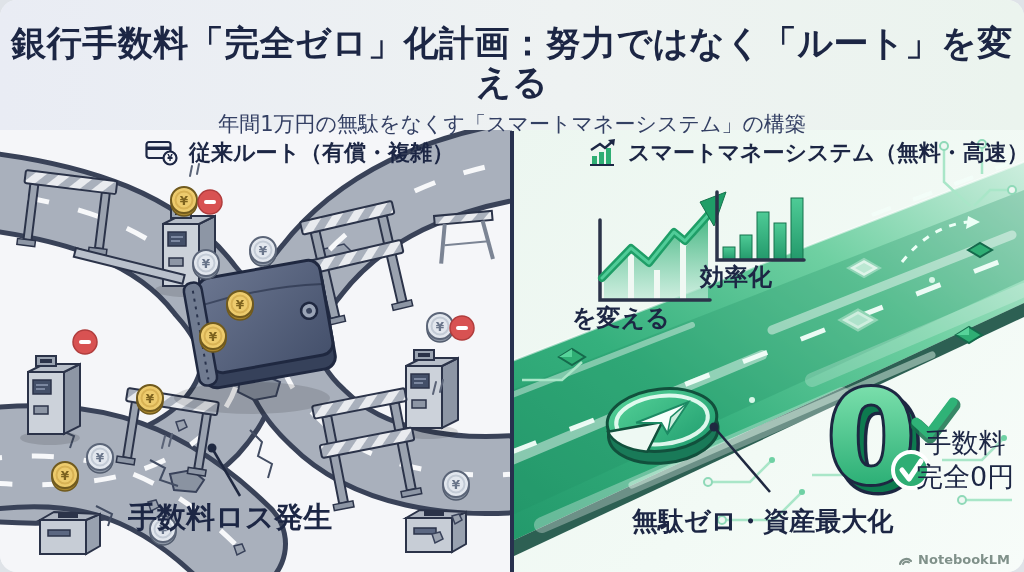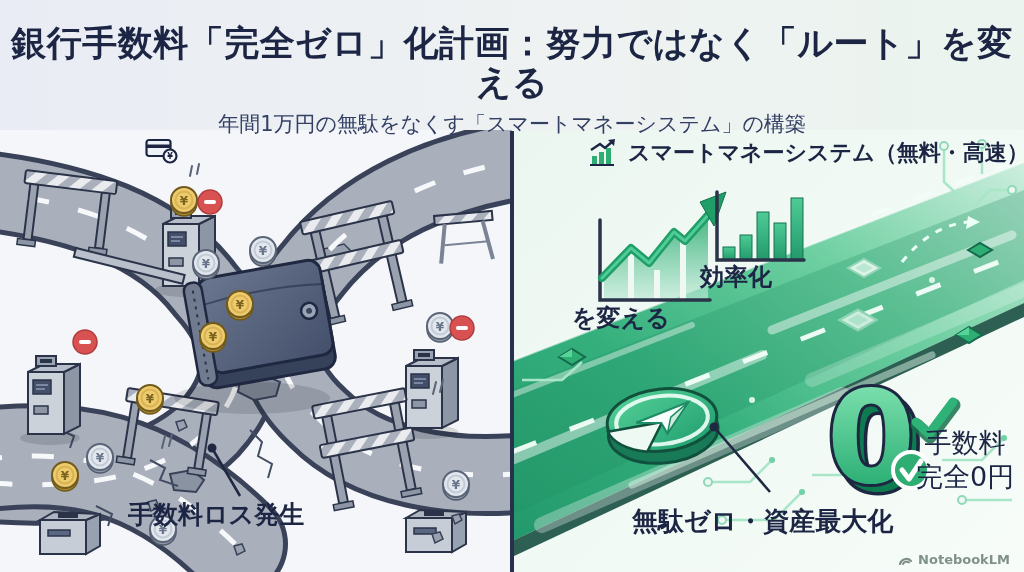--- a/index.html
+++ b/index.html
@@ -1,33 +1,33 @@
 <!DOCTYPE html>
 <html><head>
 <meta charset="utf-8">
 <style>
   html,body{margin:0;padding:0;background:#dfe3e8;}
   .canvas{position:relative;width:1024px;height:572px;overflow:hidden;
-    font-family:"DejaVu Sans","Liberation Sans",sans-serif;background:#f3f5f7;}
+    font-family:"DejaVu Sans","Liberation Sans",sans-serif;background:#f3f5f7;border-radius:17px;}
   .header{position:absolute;top:0;left:0;width:1024px;height:130px;
     background:linear-gradient(90deg,#e9ecf4 0%,#eef2f2 55%,#ebf4ee 100%);
     text-align:center;z-index:6;}
   .title{margin:0;padding-top:24px;font-size:35px;font-weight:800;color:#1c2644;letter-spacing:.5px;line-height:1.1;}
   .subtitle{margin-top:9px;font-size:21px;font-weight:400;color:#333f63;}
   .panel{position:absolute;top:130px;height:442px;width:512px;overflow:hidden;}
   .panel.left{left:0;background:#f5f6f9;}
   .panel.right{left:512px;background:linear-gradient(135deg,#ecf6f0 0%,#f2faf5 60%,#f7fcf9 100%);}
   .divider{position:absolute;left:510px;top:131px;width:4px;height:441px;background:#27314e;z-index:7;}
   .art{position:absolute;left:0;top:0;}
   .sec-head{position:absolute;top:8px;display:flex;align-items:center;gap:10px;
     font-size:22px;font-weight:800;color:#1c2644;z-index:4;white-space:nowrap;}
   .left-head{left:145px;}
   .right-head{left:76px;}
   .overlay-label{position:absolute;z-index:4;color:#1c2644;font-weight:800;text-align:left;}
-  .callout-left{left:128px;top:368px;width:240px;font-size:25px;}
+  .callout-left{left:128px;top:368px;width:240px;font-size:29px;}
   .asset-label{left:60px;top:172px;width:150px;font-size:24px;}
   .eff-label{left:188px;top:131px;width:120px;font-size:24px;}
   .zero-waste{left:120px;top:374px;width:285px;font-size:26px;}
   .fee-lines{position:absolute;left:404px;top:296px;z-index:4;color:#1c2644;
     font-size:27px;font-weight:400;line-height:1.26;text-align:center;}
   .watermark{position:absolute;right:14px;bottom:5px;display:flex;align-items:flex-end;gap:5px;
     color:#80918a;font-size:13px;font-weight:700;z-index:5;}
 </style>
 </head>
 <body>
@@ -200,20 +200,21 @@
       </g>
     </svg>
 
     <div class="sec-head left-head">
       <svg width="34" height="26" viewBox="0 0 34 26">
         <rect x="1.5" y="2" width="24" height="16" rx="2.5" fill="#eef1f6" stroke="#1c2644" stroke-width="2.2"></rect>
         <rect x="1.5" y="6.5" width="24" height="3.5" fill="#1c2644"></rect>
         <circle cx="25" cy="18" r="6.5" fill="#f5f6f9" stroke="#1c2644" stroke-width="2.2"></circle>
         <text x="25" y="21" text-anchor="middle" font-size="8" font-weight="bold" fill="#1c2644">¥</text>
       </svg>
+      <span>従来ルート（有償・複雑）</span>
     </div>
 
     <div class="overlay-label callout-left">手数料ロス発生</div>
   </div>
 
   <div class="divider"></div>
 
   <div class="panel right">
     <svg class="art" width="512" height="442" viewBox="0 0 512 442">
       <defs>

